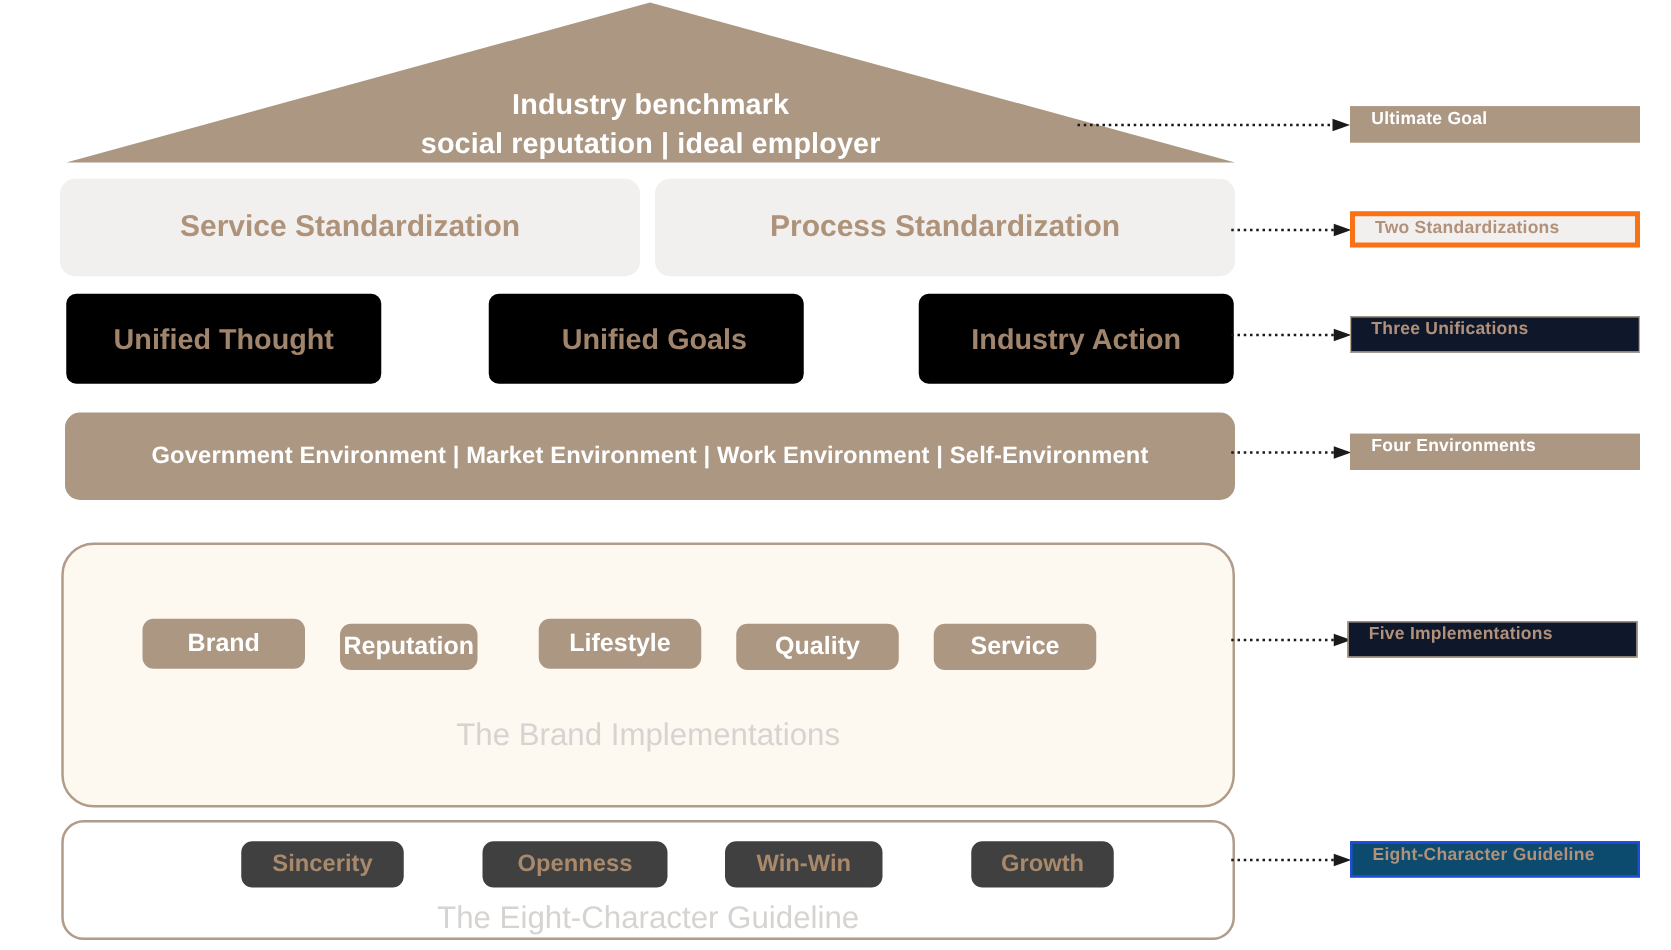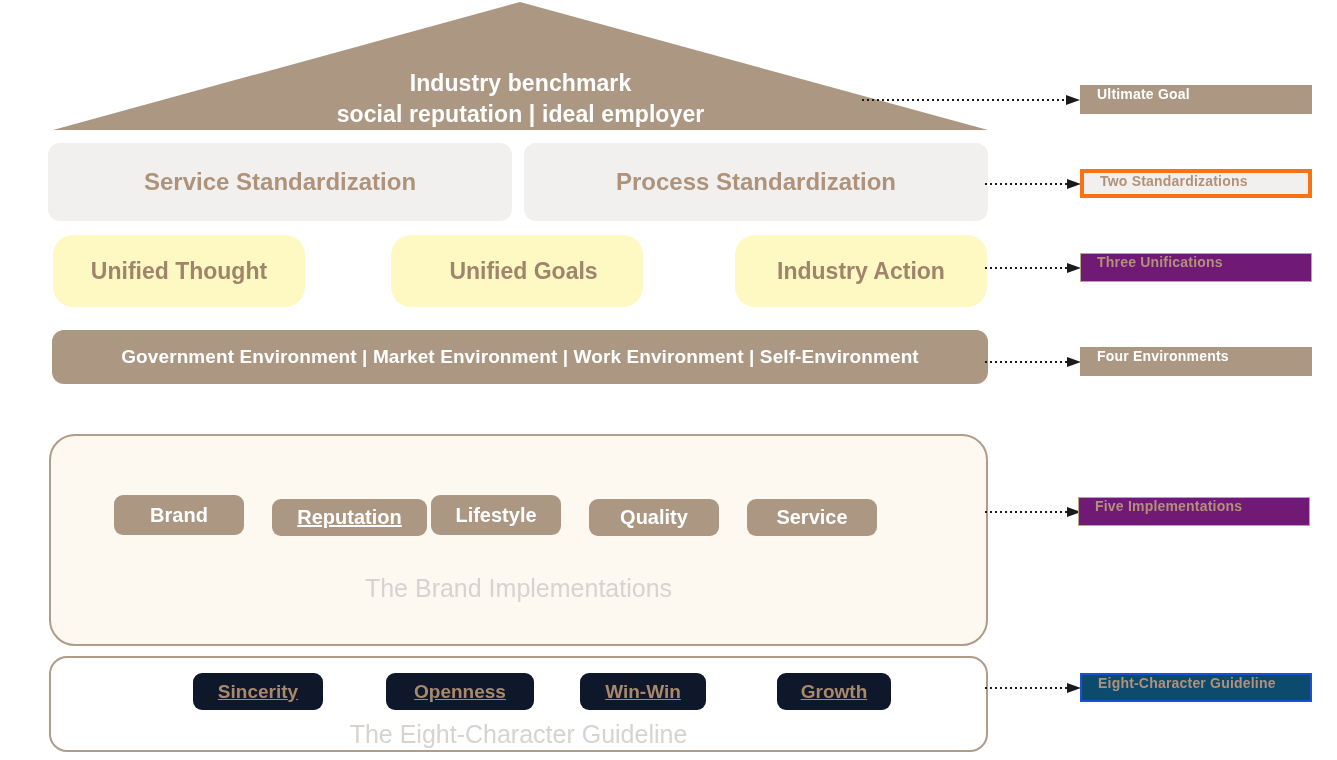--- a/index.html
+++ b/index.html
@@ -54,22 +54,22 @@
 
   .std-box {
     background: #F2F0EE;
     border-radius: 12px;
     color: #AE937A;
     font-size: 24px;
     font-weight: bold;
   }
 
   .uni-box {
-    background: #fef9c3;
-    border-radius: 20px;
+    background: #000000;
+    border-radius: 8px;
     color: #A0846C;
     font-size: 23px;
     font-weight: bold;
   }
 
   .env-bar {
     background: #AC9783;
     border-radius: 12px;
     color: #ffffff;
     font-size: 19px;
@@ -108,24 +108,23 @@
     border-radius: 9px;
     font-weight: bold;
     white-space: nowrap;
   }
   .chip-solid {
     background: #AC9783;
     color: #ffffff;
     font-size: 20px;
   }
   .chip-light {
-    background: #0f172a;
+    background: #404040;
     color: #A9896C;
     font-size: 19px;
-    text-decoration: underline;
   }
 
   
   .tag {
     position: absolute;
     box-sizing: border-box;
     display: flex;
     padding-left: 16px;
     font-size: 14px;
     font-weight: bold;
@@ -135,21 +134,21 @@
     background: #AC9783;
     color: #ffffff;
     border: 1px solid #AC9783;
   }
   .tag-gray {
     background: #F2F0EE;
     border: 4px solid #f97316;
     color: #B2917A;
   }
   .tag-cream {
-    background: #701a75;
+    background: #0f172a;
     border: 1px solid #BBA68E;
     color: #B2917A;
   }
   .tag-white {
     background: #0c4a6e;
     border: 2px solid #1d4ed8;
     color: #B2917A;
   }
 
   
@@ -184,32 +183,32 @@
   <div class="panel uni-box" style="left:53px; top:235px; width:252px; height:72px;">
     <span>Unified Thought</span>
   </div>
   <div class="panel uni-box" style="left:391px; top:235px; width:252px; height:72px;padding-left:13px;">
     <span>Unified Goals</span>
   </div>
   <div class="panel uni-box" style="left:735px; top:235px; width:252px; height:72px;">
     <span>Industry Action</span>
   </div>
 
-  <div class="panel env-bar" style="left:52px; top:330px; width:936px; height:54px;">
+  <div class="panel env-bar" style="left:52px; top:330px; width:936px; height:70px;">
     <span>Government Environment | Market Environment | Work Environment | Self-Environment</span>
   </div>
 
   <div class="panel impl-container" style="left:49px; top:434px; width:939px; height:212px;">
   </div>
   <div class="watermark" style="left:49px; top:574px; width:939px;">The Brand Implementations</div>
 
   <div class="chip chip-solid" style="left:114px; top:495px; width:130px; height:40px;">
     <span>Brand</span>
   </div>
-  <div class="chip chip-solid" style="left:272px; top:499px; width:155px; height:37px;text-decoration:underline;">
+  <div class="chip chip-solid" style="left:272px; top:499px; width:110px; height:37px;">
     <span>Reputation</span>
   </div>
   <div class="chip chip-solid" style="left:431px; top:495px; width:130px; height:40px;">
     <span>Lifestyle</span>
   </div>
   <div class="chip chip-solid" style="left:589px; top:499px; width:130px; height:37px;">
     <span>Quality</span>
   </div>
   <div class="chip chip-solid" style="left:747px; top:499px; width:130px; height:37px;">
     <span>Service</span>

